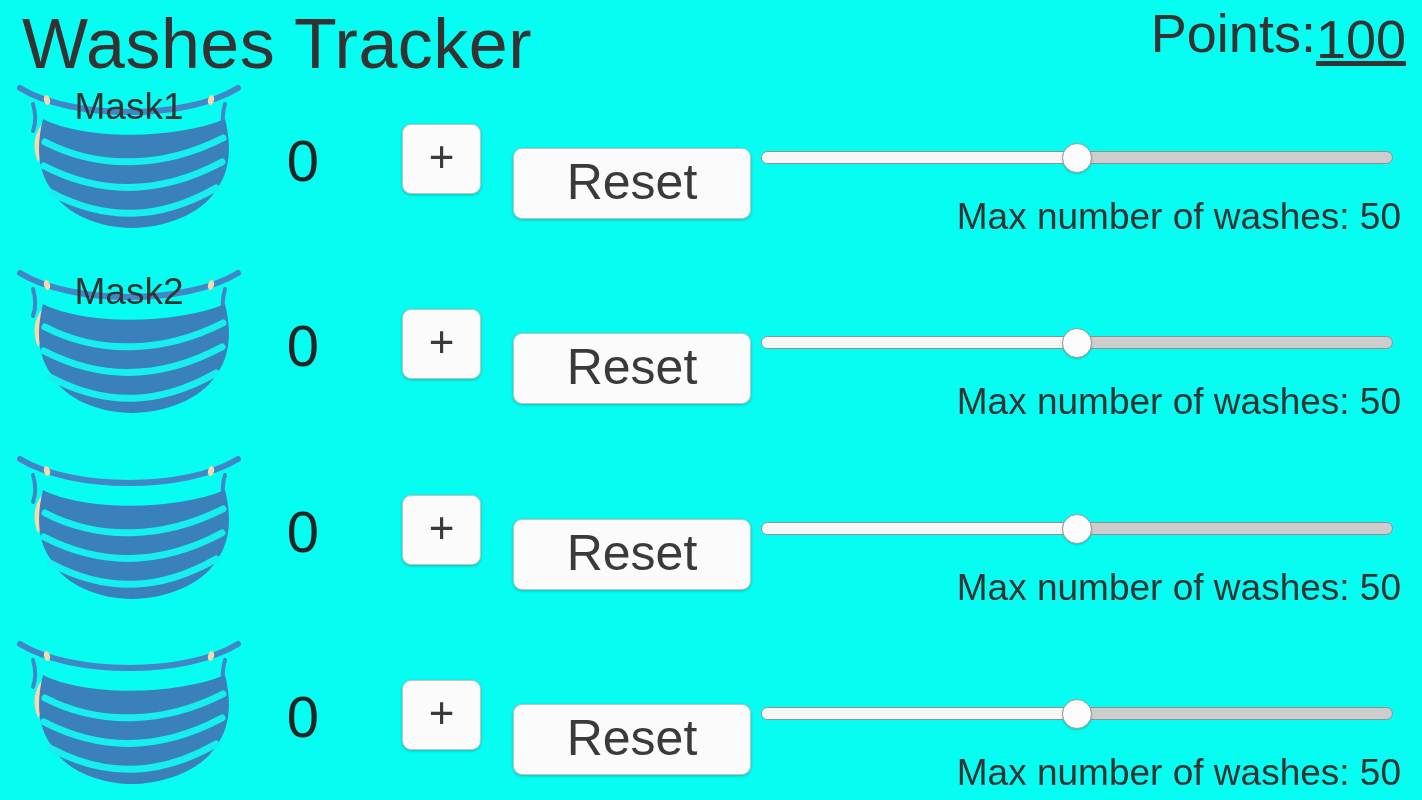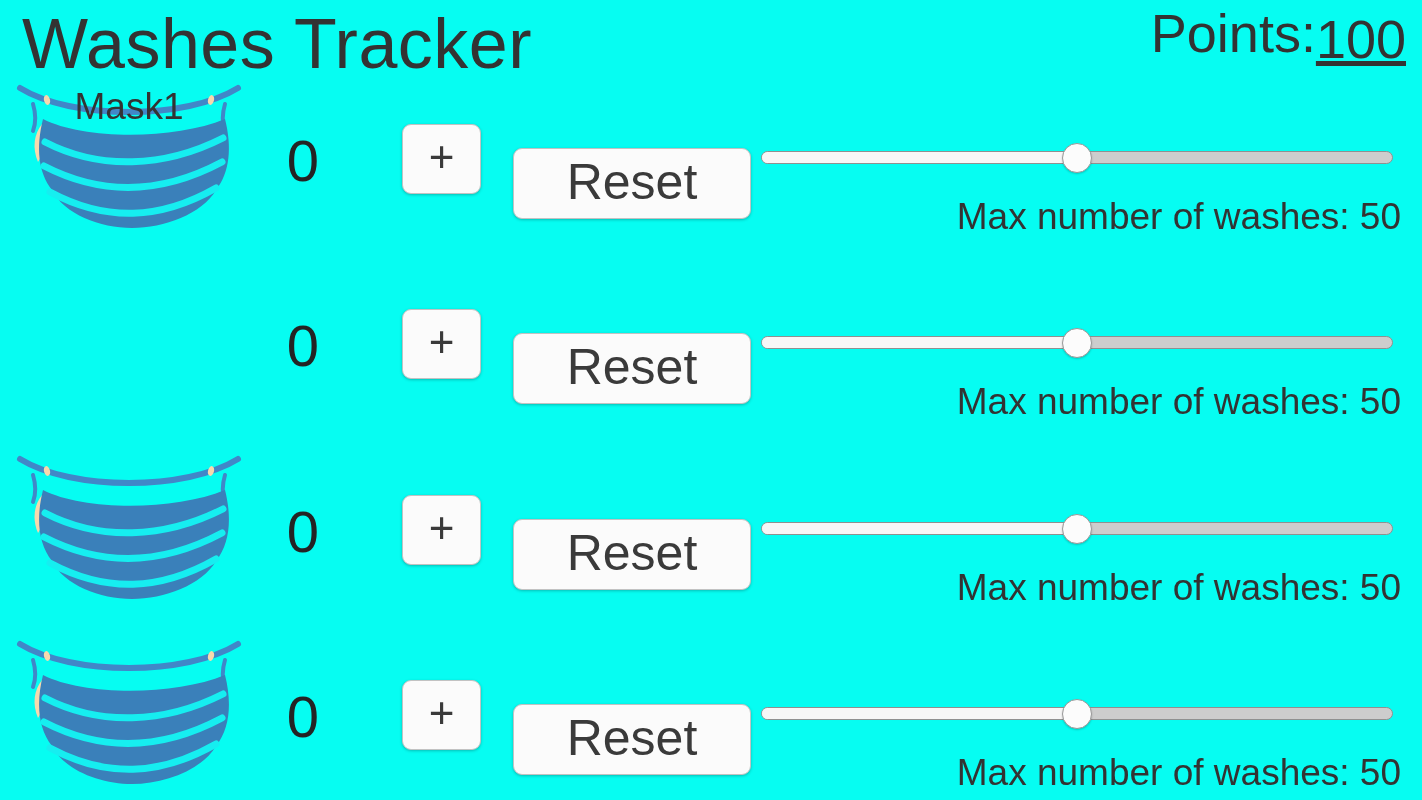--- a/index.html
+++ b/index.html
@@ -94,20 +94,26 @@
   <div class="slider">
     <div class="track">
         <div class="track-fill" style="width: 50%;"></div>
       </div>
     <div class="thumb" style="left: 50%;"></div>
   </div>
   <div class="max-label">Max number of washes: 50</div>
 </div>
 
 <div class="row row-1">
+  <div class="mask-wrap">
+    <svg class="mask-svg" viewBox="0 0 230 158">
+        <use href="#maskShape"></use>
+      </svg>
+    <div class="mask-label">Mask2</div>
+  </div>
   <div class="count">0</div>
   <button class="btn btn-plus">+</button>
   <button class="btn btn-reset">Reset</button>
   <div class="slider">
     <div class="track">
         <div class="track-fill" style="width: 50%;"></div>
       </div>
     <div class="thumb" style="left: 50%;"></div>
   </div>
   <div class="max-label">Max number of washes: 50</div>

